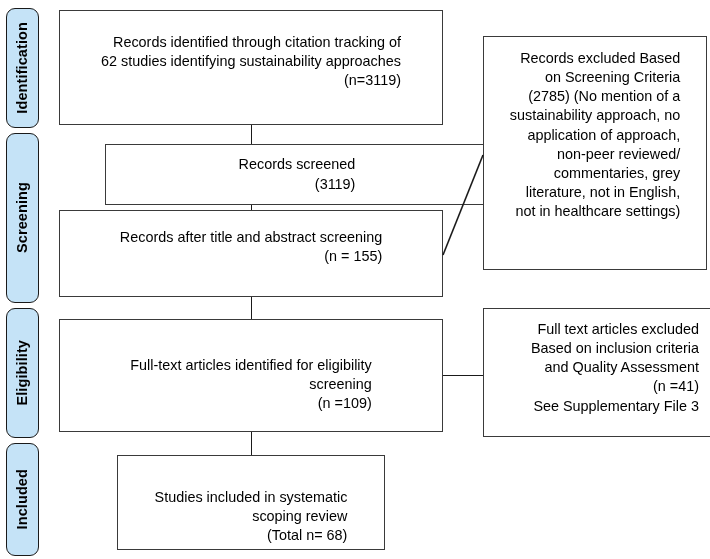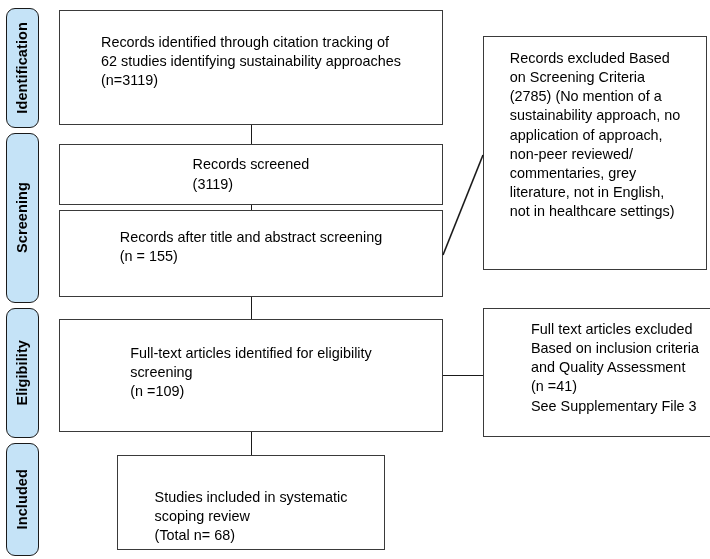--- a/index.html
+++ b/index.html
@@ -51,26 +51,26 @@
     background: #ffffff;
     border: 1.7px solid #3a3a3a;
     box-sizing: border-box;
     display: flex;
     justify-content: center;
     padding: 0 8px;
   }
   .flow-box .box-text {
     font-size: 14.4px;
     line-height: 1.33;
-    text-align: left;
+    text-align: right;
     white-space: pre-line;
     color: #000;
   }
   .box-top    { align-items: flex-start; }
-  .box-center { align-items: center; }
+  .box-center { align-items: center; margin-left: 46px; }
 
   
   .connector-v {
     position: absolute;
     width: 0;
     border-left: 1.6px solid #1a1a1a;
   }
   .connector-h {
     position: absolute;
     height: 0;
@@ -115,21 +115,21 @@
   <div class="flow-box box-center" style="left:59px; top:144px; width:384px; height:61px;">
     <span class="box-text">Records screened
 (3119)</span>
   </div>
 
   <div class="flow-box box-top" style="left:59px; top:210px; width:384px; height:87px; padding-top:17px;">
     <span class="box-text">Records after title and abstract screening
 (n = 155)</span>
   </div>
 
-  <div class="flow-box box-top" style="left:59px; top:319px; width:384px; height:113px; padding-top:24px;">
+  <div class="flow-box box-top" style="left:59px; top:319px; width:384px; height:113px; padding-top:36px;">
     <span class="box-text">Full-text articles identified for eligibility
 screening
 (n =109)</span>
   </div>
 
   <div class="flow-box box-top" style="left:117px; top:455px; width:268px; height:95px; padding-top:32px;">
     <span class="box-text">Studies included in systematic
 scoping review
 (Total n= 68)</span>
   </div>

